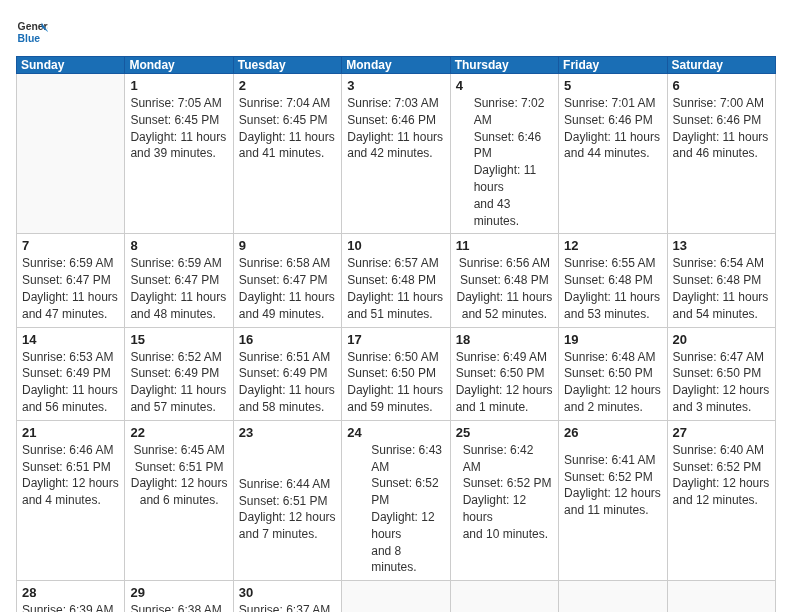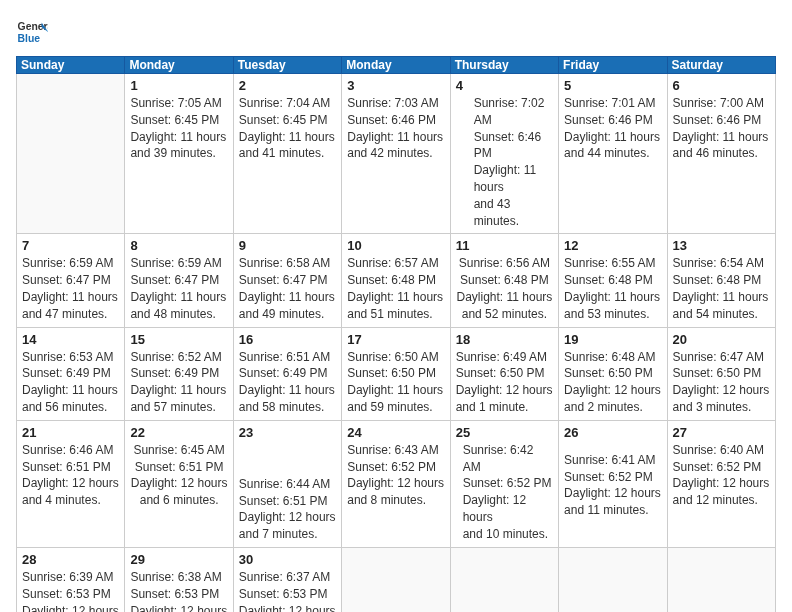--- a/index.html
+++ b/index.html
@@ -285,21 +285,21 @@
           </td>
           <td>
             <span class="day-num">23</span>
             <div class="day-info" style="white-space: pre-line; margin-top: 36px;">Sunrise: 6:44 AM
 Sunset: 6:51 PM
 Daylight: 12 hours
 and 7 minutes.</div>
           </td>
           <td>
             <span class="day-num">24</span>
-            <div class="day-info" style="white-space: pre-line;">Sunrise: 6:43 AM
+            <div class="day-info" style="white-space: pre-line; margin-left: 24px;">Sunrise: 6:43 AM
 Sunset: 6:52 PM
 Daylight: 12 hours
 and 8 minutes.</div>
           </td>
           <td>
             <span class="day-num">25</span>
             <div class="day-info" style="white-space: pre-line; margin-left: 7px;">Sunrise: 6:42 AM
 Sunset: 6:52 PM
 Daylight: 12 hours
 and 10 minutes.</div>

